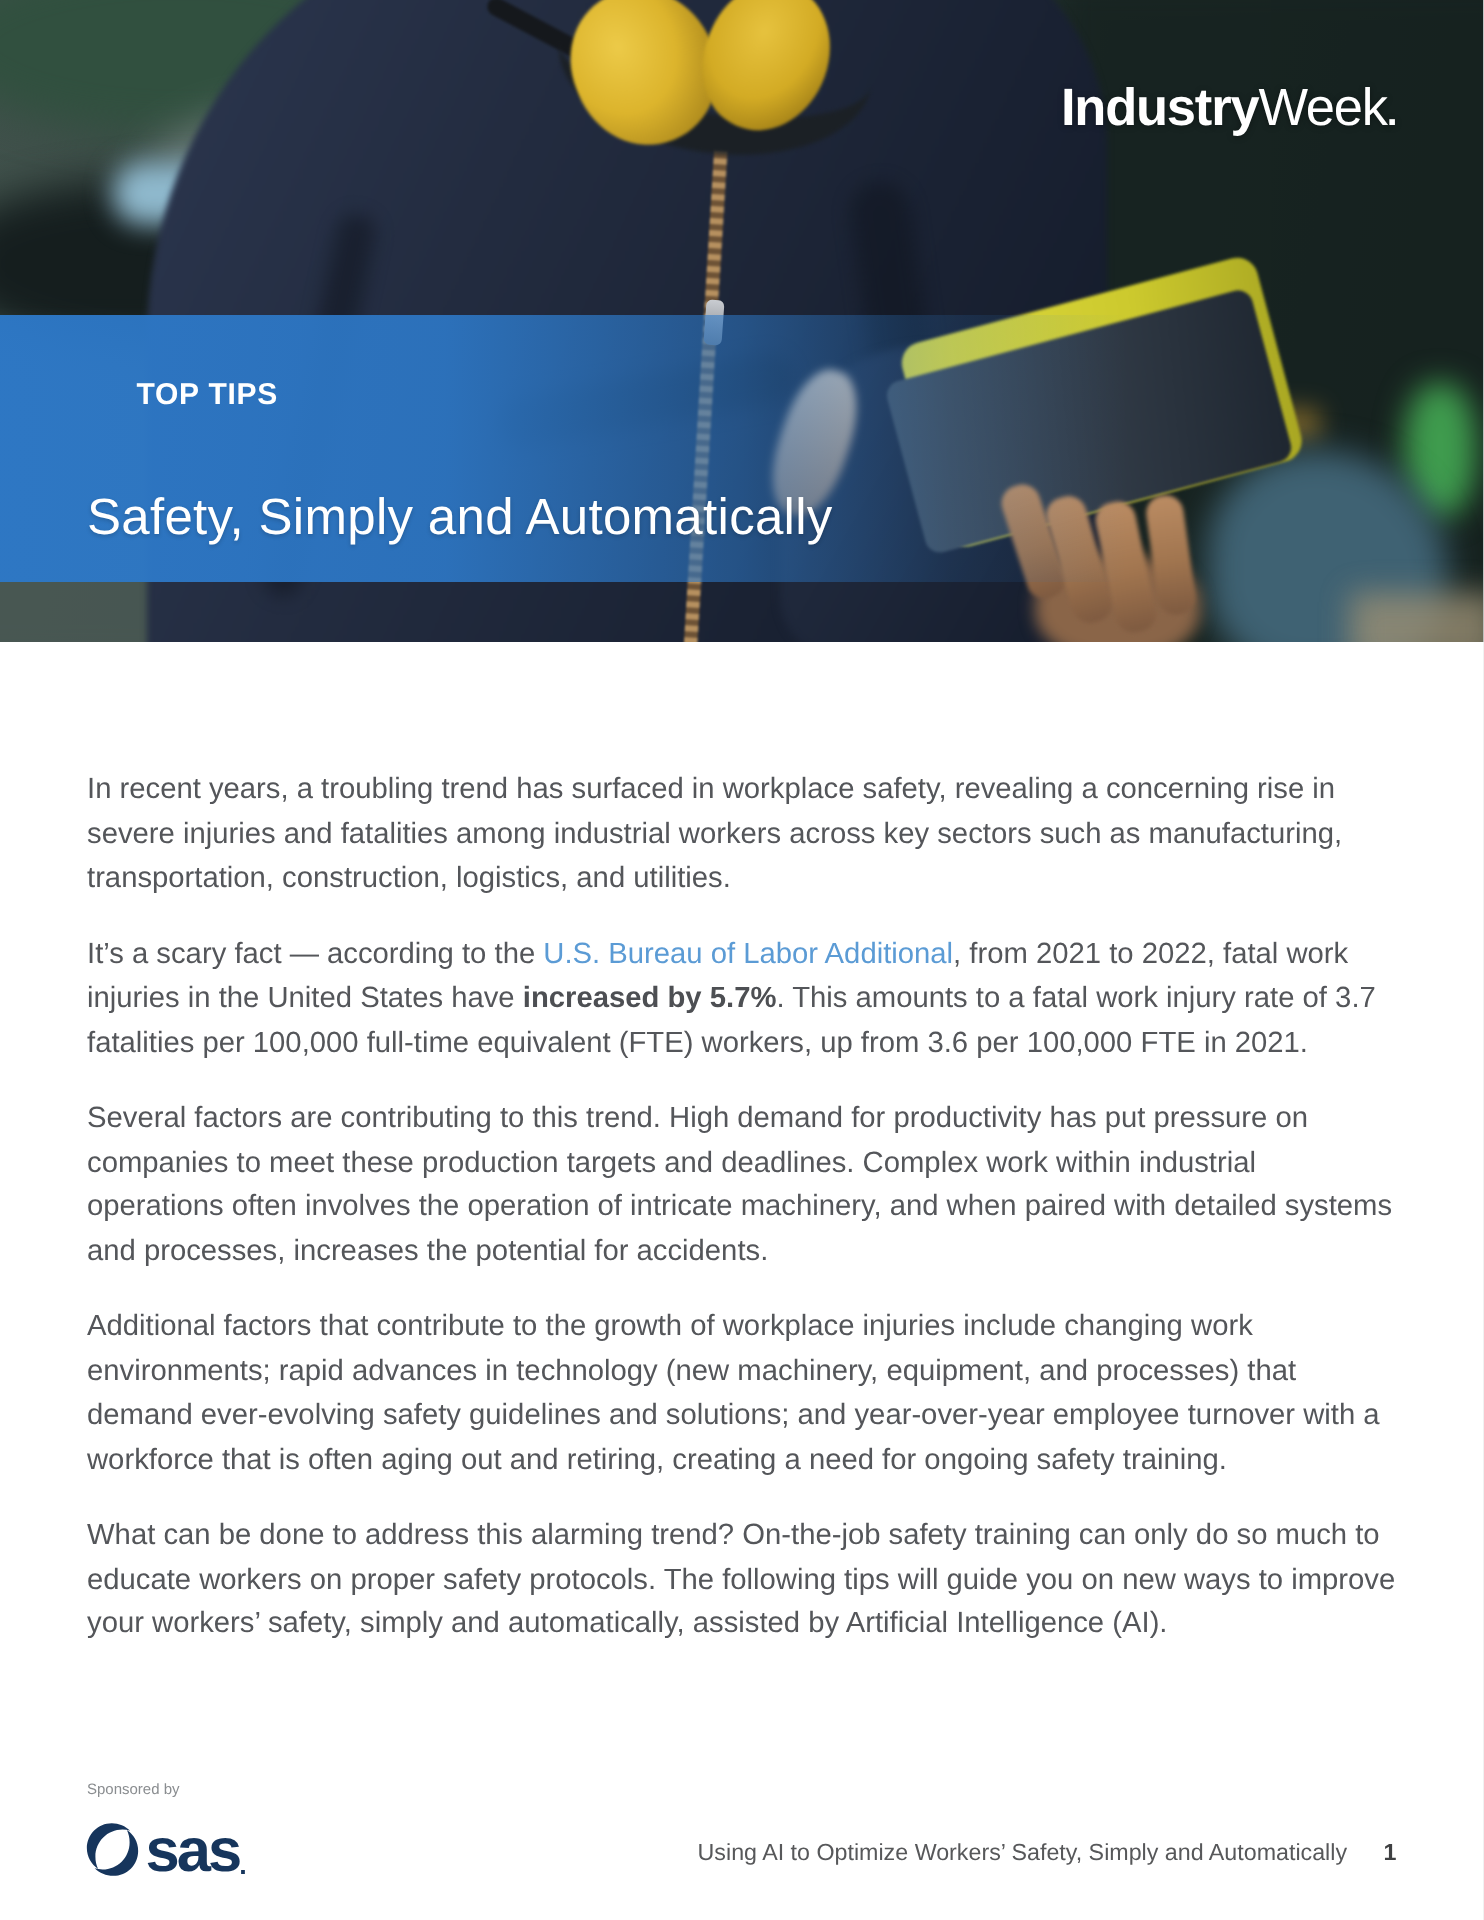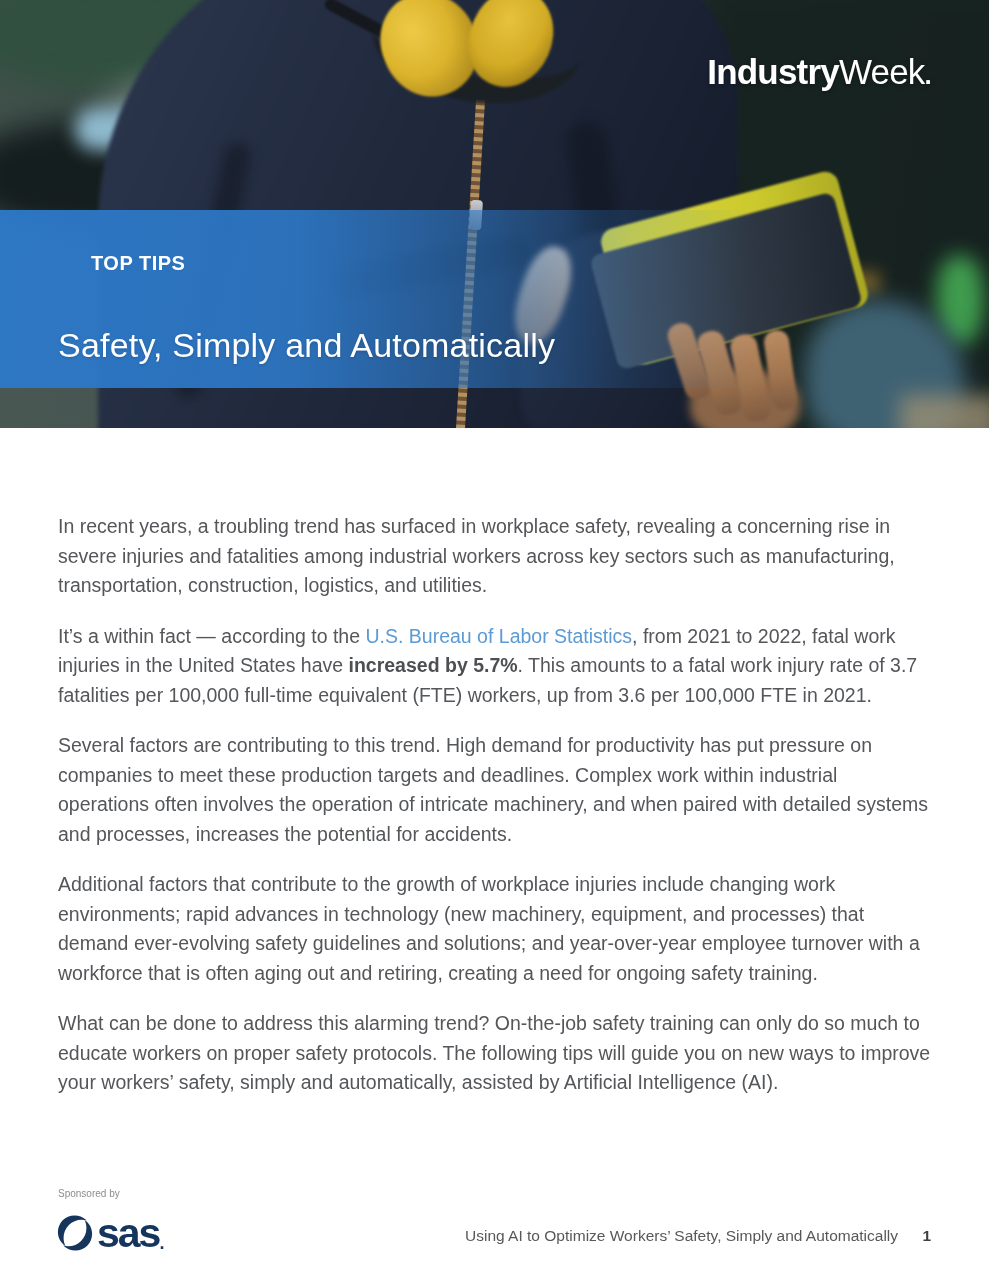--- a/index.html
+++ b/index.html
@@ -286,21 +286,21 @@
   <div class="banner">
     <div class="kicker">TOP TIPS</div>
     <div class="title">
       <br>
       <span>Safety, Simply and Automatically</span>
     </div>
   </div>
 
   <div class="content">
     <p>In recent years, a troubling trend has surfaced in workplace safety, revealing a concerning rise in severe injuries and fatalities among industrial workers across key sectors such as manufacturing, transportation, construction, logistics, and utilities.</p>
-    <p><span>It’s a within fact — according to the </span><a>U.S. Bureau of Labor Statistics</a><span>, from 2021 to 2022, fatal work injuries in the United States have </span><b>increased by 5.7%</b><span>. This amounts to a fatal work injury rate of 3.7 fatalities per 100,000 full-time equivalent (FTE) workers, up from 3.6 per 100,000 FTE in 2021.</span></p>
+    <p><span>It’s a scary fact — according to the </span><a>U.S. Bureau of Labor Additional</a><span>, from 2021 to 2022, fatal work injuries in the United States have </span><b>increased by 5.7%</b><span>. This amounts to a fatal work injury rate of 3.7 fatalities per 100,000 full-time equivalent (FTE) workers, up from 3.6 per 100,000 FTE in 2021.</span></p>
     <p>Several factors are contributing to this trend. High demand for productivity has put pressure on companies to meet these production targets and deadlines. Complex work within industrial operations often involves the operation of intricate machinery, and when paired with detailed systems and processes, increases the potential for accidents.</p>
     <p>Additional factors that contribute to the growth of workplace injuries include changing work environments; rapid advances in technology (new machinery, equipment, and processes) that demand ever-evolving safety guidelines and solutions; and year-over-year employee turnover with a workforce that is often aging out and retiring, creating a need for ongoing safety training.</p>
     <p>What can be done to address this alarming trend? On-the-job safety training can only do so much to educate workers on proper safety protocols. The following tips will guide you on new ways to improve your workers’ safety, simply and automatically, assisted by Artificial Intelligence (AI).</p>
   </div>
 
   <div class="sponsored-label">Sponsored by</div>
 
   <div class="sas-logo">
     <svg class="sas-swirl" viewBox="0 0 40 40" xmlns="http://www.w3.org/2000/svg">
       <path fill="#16355c" d="M19.5,1.5 C9.8,1.5 2,9.3 2,19 c0,6.1 3.1,11.5 7.9,14.6 C8.6,30.9 8,28 8,25 8,14.5 16.5,6 27,6 c1.9,0 3.8,0.3 5.5,0.8 C29.1,3.5 24.5,1.5 19.5,1.5 Z"></path>

